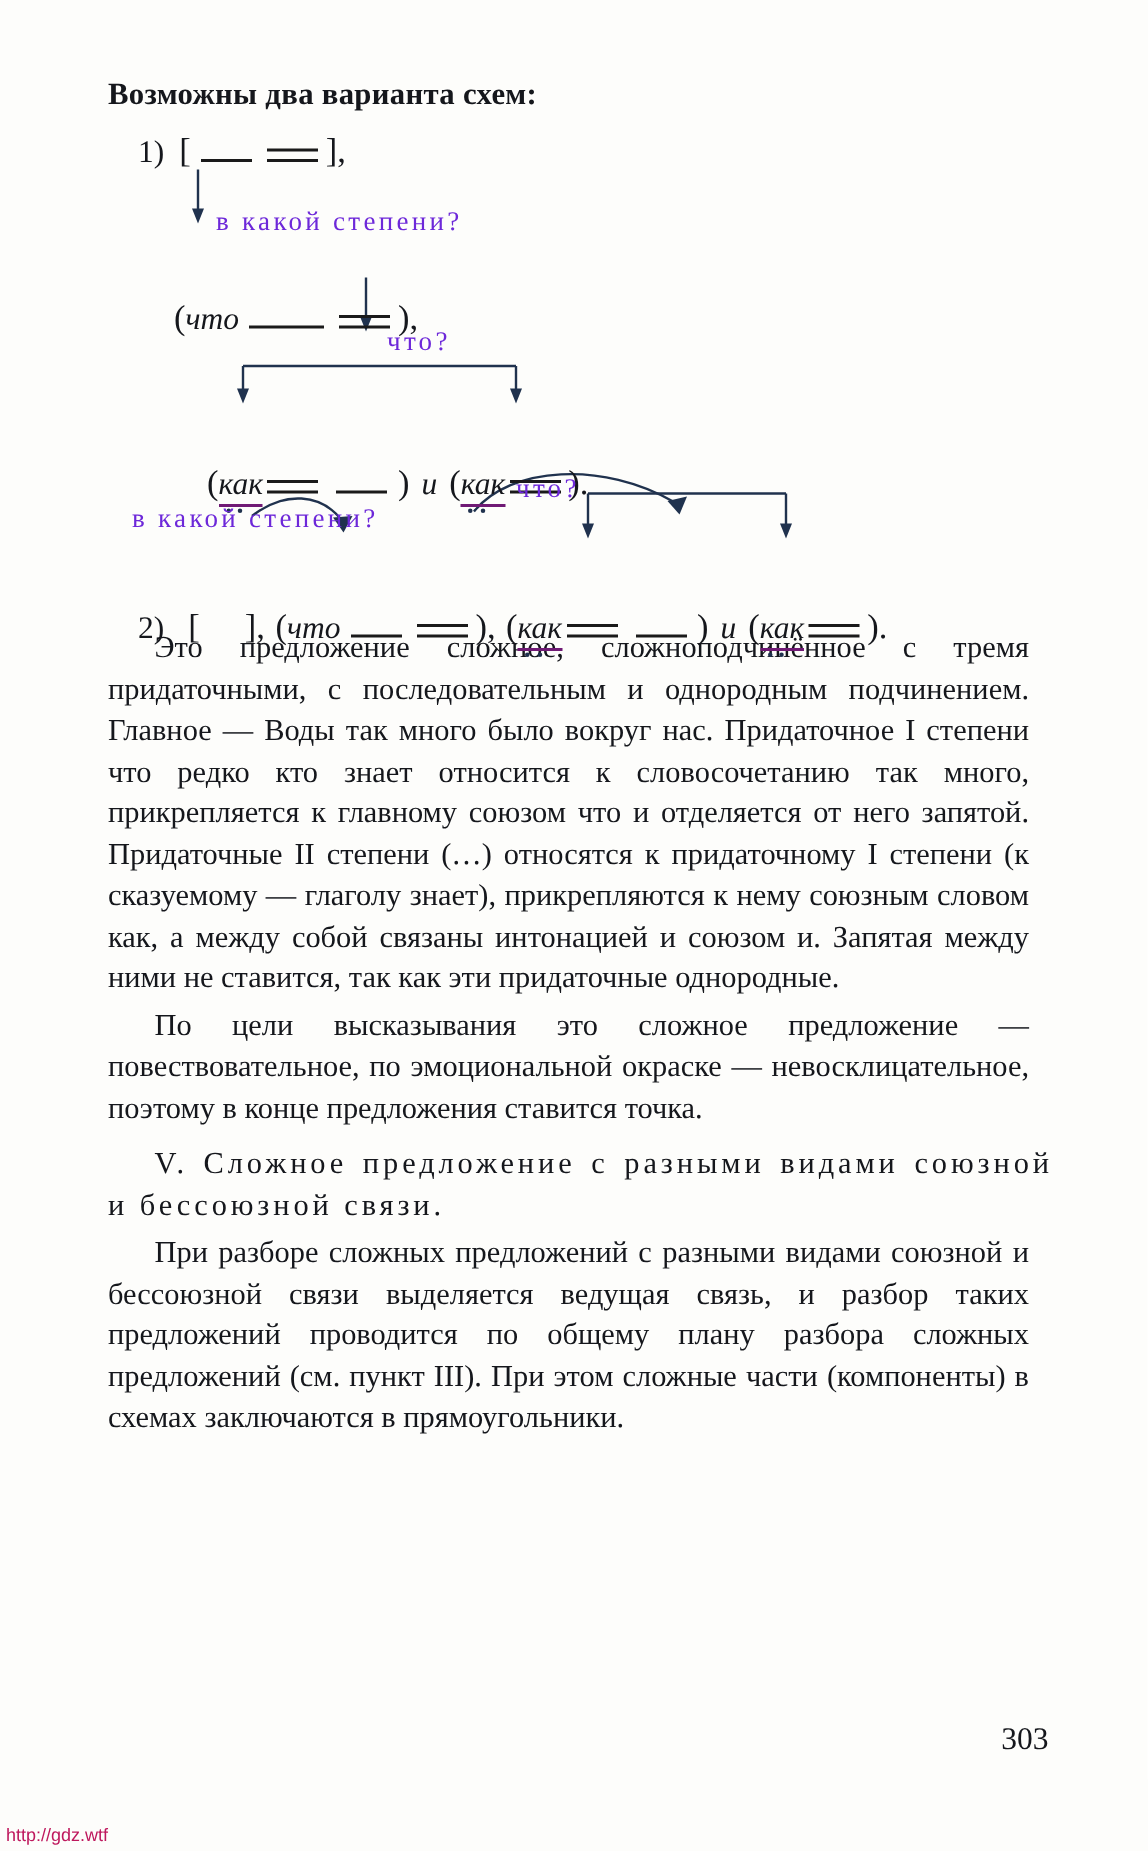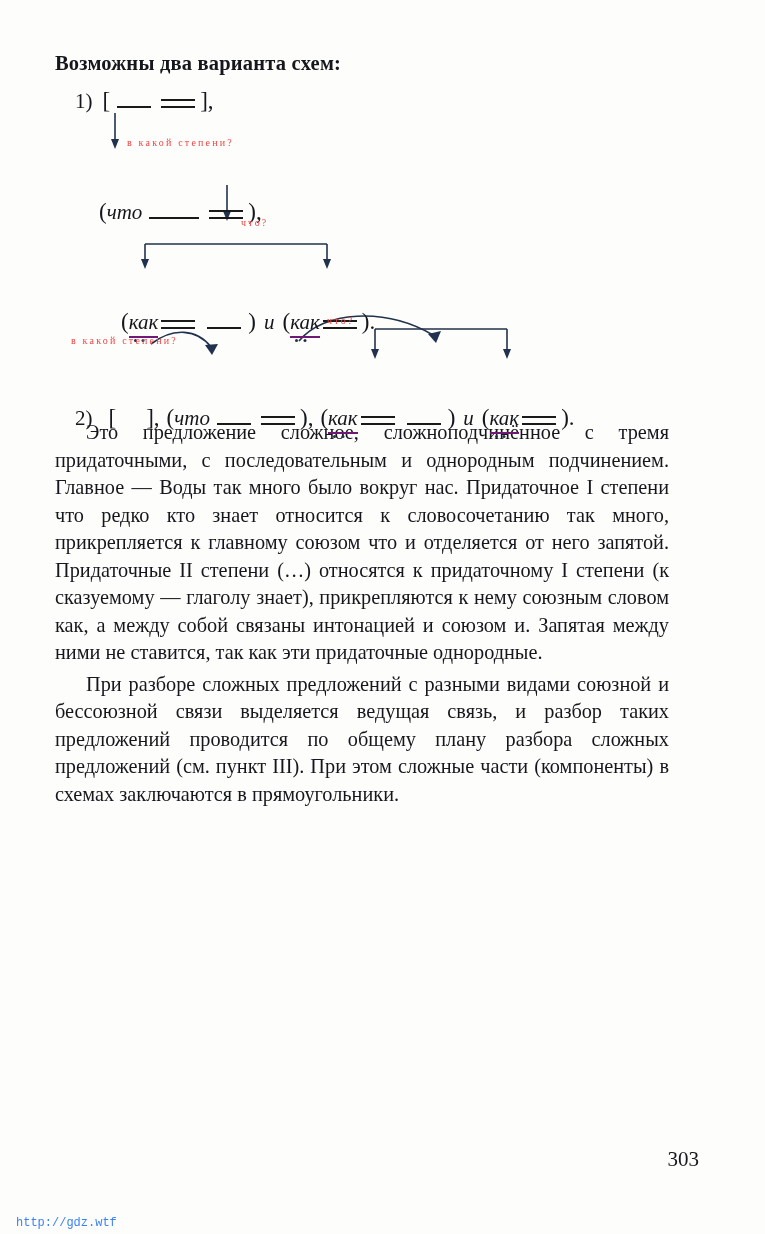--- a/index.html
+++ b/index.html
@@ -15,21 +15,21 @@
     color: #15171c;
     overflow: hidden;
   }
   .page {
     position: absolute;
     inset: 0;
     background: #fdfdfb;
   }
   .content {
     position: absolute;
-    left: 55px;
+    left: 72px;
     top: 52px;
     width: 630px;
   }
   .intro-line {
     font-size: 20.5px;
     font-weight: 700;
     letter-spacing: .2px;
     margin-bottom: 14px;
   }
 
@@ -93,23 +93,23 @@
     position: absolute;
     left: 18%;
     bottom: -6px;
     width: 3px;
     height: 3px;
     background: #20324e;
     border-radius: 50%;
   }
 
   .q-label {
-    font-size: 10px;
+    font-size: 18px;
     letter-spacing: 2.2px;
-    color: #ef4444;
+    color: #6d28d9;
     white-space: nowrap;
   }
 
   .scheme-svg { position: absolute; left: 0; top: 0; pointer-events: none; }
 
   
   p.body {
     font-size: 20.3px;
     line-height: 27.5px;
     text-align: justify;
@@ -130,25 +130,25 @@
 
   .pageno {
     position: absolute;
     right: 66px;
     bottom: 62px;
     font-size: 21px;
     font-weight: 400;
   }
   .watermark {
     position: absolute;
-    left: 16px;
+    left: 4px;
     bottom: 4px;
-    font-family: Liberation Mono, monospace;
+    font-family: Liberation Sans, sans-serif;
     font-size: 12px;
-    color: #3b82f6;
+    color: #be185d;
   }
 </style>
 </head>
 <body>
 
 <div class="page">
   <div class="content">
 
     <div class="intro-line">Возможны два варианта схем:</div>
 
@@ -241,21 +241,23 @@
         <span class="brk">(</span>
         <span class="ital dotdash">как</span>
         <span class="bar-double"></span>
         <span class="brk">)</span>
         <span class="brk">.</span>
       </div>
 
     </div>
 
     <p class="body">Это предложение сложное, сложноподчинённое с тремя придаточными, с последовательным и однородным подчинением. Главное — Воды так много было вокруг нас. Придаточное I степени что редко кто знает относится к словосочетанию так много, прикрепляется к главному союзом что и отделяется от него запятой. Придаточные II степени (…) относятся к придаточному I степени (к сказуемому — глаголу знает), прикрепляются к нему союзным словом как, а между собой связаны интонацией и союзом и. Запятая между ними не ставится, так как эти придаточные однородные.</p>
-
+    <p class="body">По цели высказывания это сложное предложение — повествовательное, по эмоциональной окраске — невосклицательное, поэтому в конце предложения ставится точка.</p>
+
+    <div class="heading-sparse">V. Сложное предложение с разными видами союзной и бессоюзной связи.</div>
 
     <p class="body">При разборе сложных предложений с разными видами союзной и бессоюзной связи выделяется ведущая связь, и разбор таких предложений проводится по общему плану разбора сложных предложений (см. пункт III). При этом сложные части (компоненты) в схемах заключаются в прямоугольники.</p>
 
   </div>
 
   <div class="pageno">303</div>
   <div class="watermark">http://gdz.wtf</div>
 </div>
 
 </body></html>

